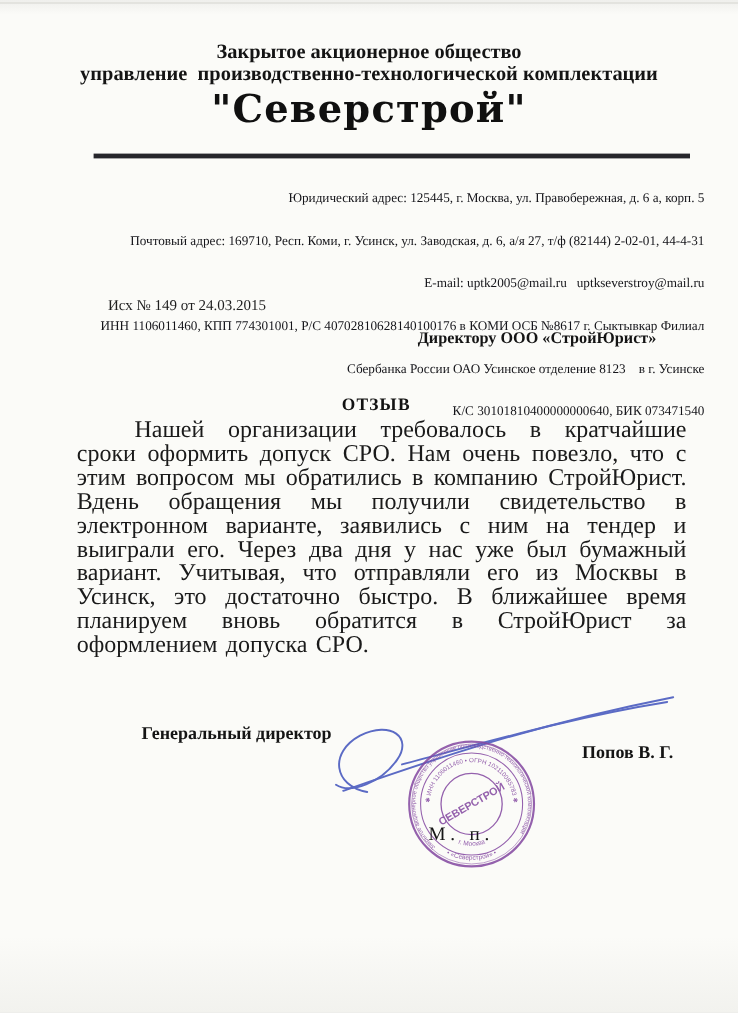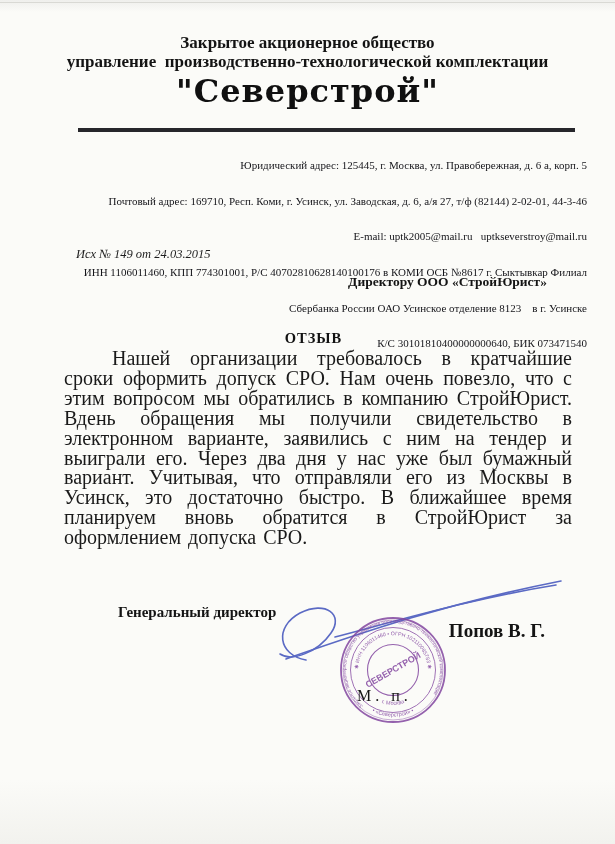--- a/index.html
+++ b/index.html
@@ -9,50 +9,50 @@
     font-family:"Liberation Serif","DejaVu Serif",serif;color:#1c1c1c;
   }
   .scan-edge{position:absolute;top:2px;left:0;right:0;height:1px;background:#d9d9d4;}
   .letterhead{position:absolute;top:33px;left:0;right:0;text-align:center;}
   .lh-line{font-size:17px;font-weight:bold;line-height:19px;white-space:pre-wrap;color:#141414;}
   .lh-name{font-size:32px;font-weight:bold;letter-spacing:1px;line-height:36px;margin-top:2px;
            font-family:"DejaVu Serif",serif;color:#101010;}
   .rule{position:absolute;top:128px;left:78px;width:497px;height:4px;background:#26262b;}
   .details{position:absolute;top:136px;left:28px;right:28px;text-align:right;
            font-size:11px;line-height:11.9px;white-space:pre-wrap;color:#15151a;}
-  .ref{position:absolute;top:247px;left:76px;font-size:12.5px;color:#1e1e1e;font-style:italic;}
+  .ref{position:absolute;top:247px;left:90px;font-size:12.5px;color:#1e1e1e;}
   .recipient{position:absolute;top:245px;right:68px;text-align:right;font-weight:bold;
              font-size:13.5px;line-height:21px;color:#141414;margin-top:26px;}
   .title{position:absolute;top:330px;left:0;right:0;text-align:center;font-weight:bold;
          font-size:14.5px;letter-spacing:1px;color:#121212;margin-left:12px;}
   .body-text{position:absolute;top:349px;left:64px;width:508px;font-size:20px;line-height:19.9px;
              text-align:justify;text-indent:48px;word-spacing:2px;color:#1a1a1a;}
   .sig-pos{position:absolute;top:604px;left:118px;font-weight:bold;font-size:15px;color:#141414;}
-  .sig-name{position:absolute;top:620px;right:70px;font-weight:bold;font-size:19px;color:#141414;}
+  .sig-name{position:absolute;top:620px;right:54px;font-weight:bold;font-size:15px;color:#141414;}
   .seal-mark{position:absolute;top:651px;left:357px;font-size:16px;letter-spacing:4px;
              color:#161616;z-index:3;margin-top:36px;}
   .overlay{position:absolute;left:240px;top:563px;width:340px;height:180px;z-index:2;}
 </style>
 </head>
 <body>
 
 <div class="page">
   <div class="scan-edge"></div>
 
   <div class="letterhead">
     <div class="lh-line">Закрытое акционерное общество</div>
     <div class="lh-line">управление  производственно-технологической комплектации</div>
     <div class="lh-name">"Северстрой"</div>
   </div>
 
   <div class="rule"></div>
 
   <div class="details">
     <div>Юридический адрес: 125445, г. Москва, ул. Правобережная, д. 6 а, корп. 5</div>
-    <div>Почтовый адрес: 169710, Респ. Коми, г. Усинск, ул. Заводская, д. 6, а/я 27, т/ф (82144) 2-02-01, 44-3-46</div>
+    <div>Почтовый адрес: 169710, Респ. Коми, г. Усинск, ул. Заводская, д. 6, а/я 27, т/ф (82144) 2-02-01, 44-4-31</div>
     <div>E-mail: uptk2005@mail.ru   uptkseverstroy@mail.ru</div>
     <div>ИНН 1106011460, КПП 774301001, Р/С 40702810628140100176 в КОМИ ОСБ №8617 г. Сыктывкар Филиал</div>
     <div>Сбербанка России ОАО Усинское отделение 8123    в г. Усинске</div>
     <div>К/С 30101810400000000640, БИК 073471540</div>
   </div>
 
   <div class="ref">Исх № 149 от 24.03.2015</div>
 
   <div class="recipient">
     <div>Директору ООО «СтройЮрист»</div>

